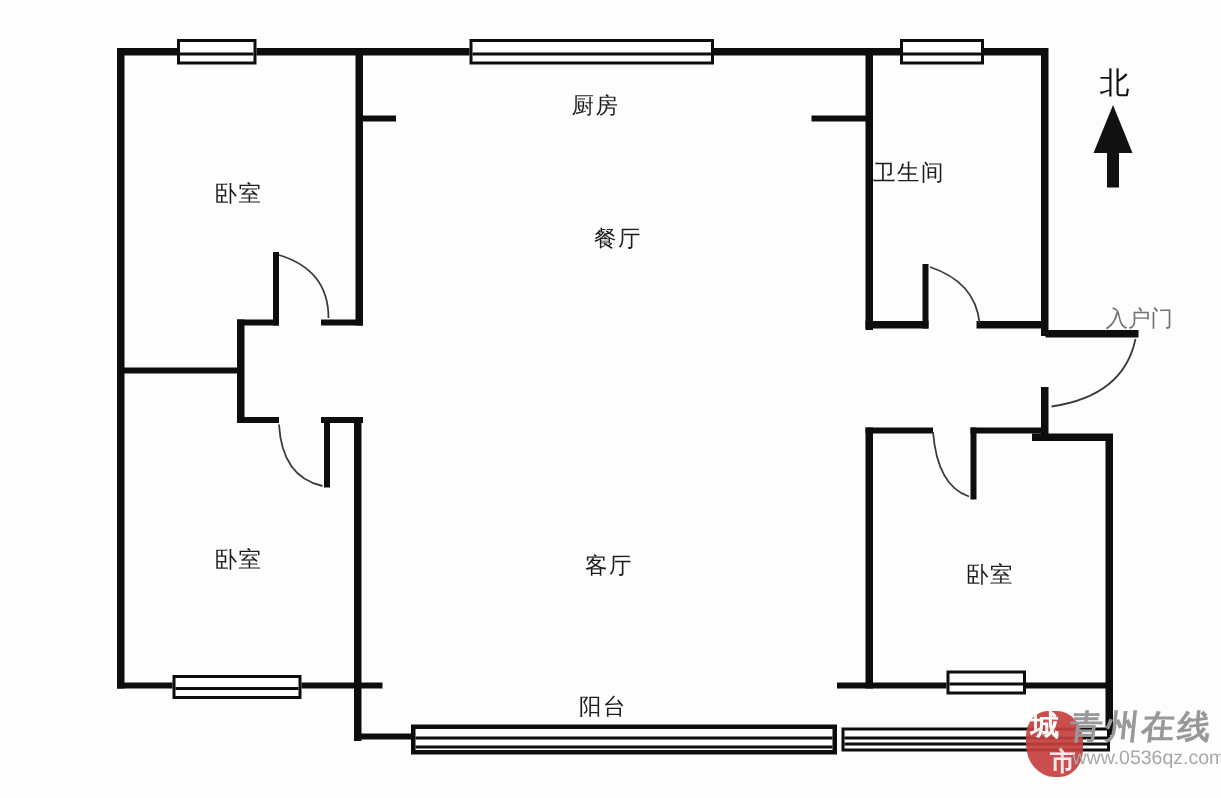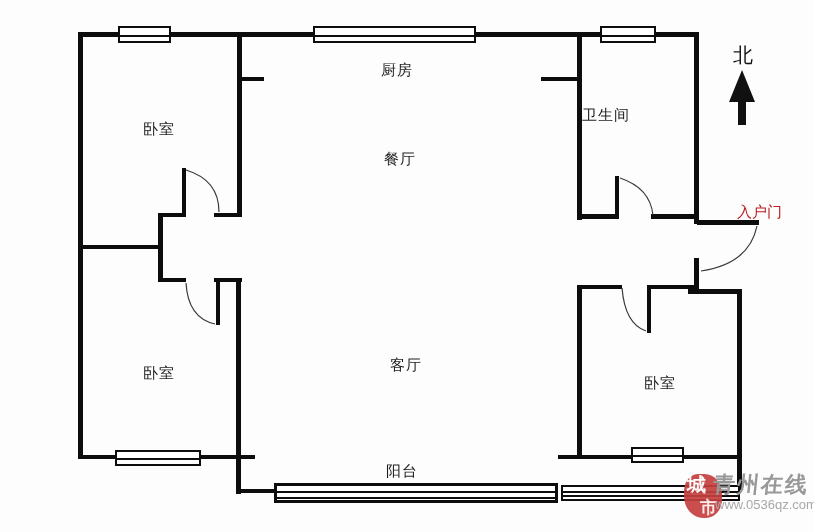--- a/index.html
+++ b/index.html
@@ -10,21 +10,21 @@
   .wall{position:absolute;background:#0d0d0d;z-index:2;}
   .win{position:absolute;background:#ffffff;border:2px solid #0d0d0d;box-sizing:border-box;z-index:3;}
   .win.heavy{border-width:3px;}
   .win .bar{position:absolute;left:0;right:0;height:2px;background:#0d0d0d;}
   .room-label{
     position:absolute;color:#1c1c1c;font-size:15px;letter-spacing:1px;
     white-space:nowrap;z-index:6;
   }
   #arc-layer{position:absolute;left:0;top:0;z-index:4;}
   #north-label{position:absolute;font-size:20px;color:#111;z-index:6;}
-  #entrance-label{position:absolute;font-size:15px;color:#b91c1c;z-index:6;white-space:nowrap;}
+  #entrance-label{position:absolute;font-size:15px;color:#737373;z-index:6;white-space:nowrap;}
   
   #watermark{position:absolute;left:682px;top:468px;width:132px;height:60px;z-index:8;}
   #wm-logo{
     position:absolute;left:2px;top:6px;width:38px;height:44px;
     background:#c5403f;border-radius:38% 46% 42% 50%;opacity:.92;
   }
   #wm-logo .t{
     position:absolute;left:3px;top:1px;color:#ffffff;font-size:19px;font-weight:bold;line-height:20px;
   }
   #wm-logo .b{
@@ -51,22 +51,22 @@
     <path d="M 757 226 Q 749 264 701 271" fill="none" stroke="#3a3a3a" stroke-width="1.2"></path>
     <g>
       <polygon points="742,70 729,102 755,102" fill="#111"></polygon>
       <rect x="738" y="99" width="8" height="26" fill="#111"></rect>
     </g>
   </svg>
 
   <div class="room-label" style="left:381px;top:61px;">厨房</div>
   <div class="room-label" style="left:582px;top:106px;">卫生间</div>
   <div class="room-label" style="left:143px;top:120px;">卧室</div>
-  <div class="room-label" style="left:384px;top:150px;">餐厅</div>
-  <div class="room-label" style="left:390px;top:356px;">客厅</div>
+  <div class="room-label" style="left:396px;top:150px;">餐厅</div>
+  <div class="room-label" style="left:390px;top:368px;">客厅</div>
   <div class="room-label" style="left:143px;top:364px;">卧室</div>
   <div class="room-label" style="left:644px;top:374px;">卧室</div>
   <div class="room-label" style="left:386px;top:462px;">阳台</div>
 
   <div id="entrance-label" style="left:737px;top:203px;">入户门</div>
   <div id="north-label" style="left:733px;top:42px;">北</div>
 
   <div id="watermark">
     <div id="wm-logo">
       <span class="t">城</span>

